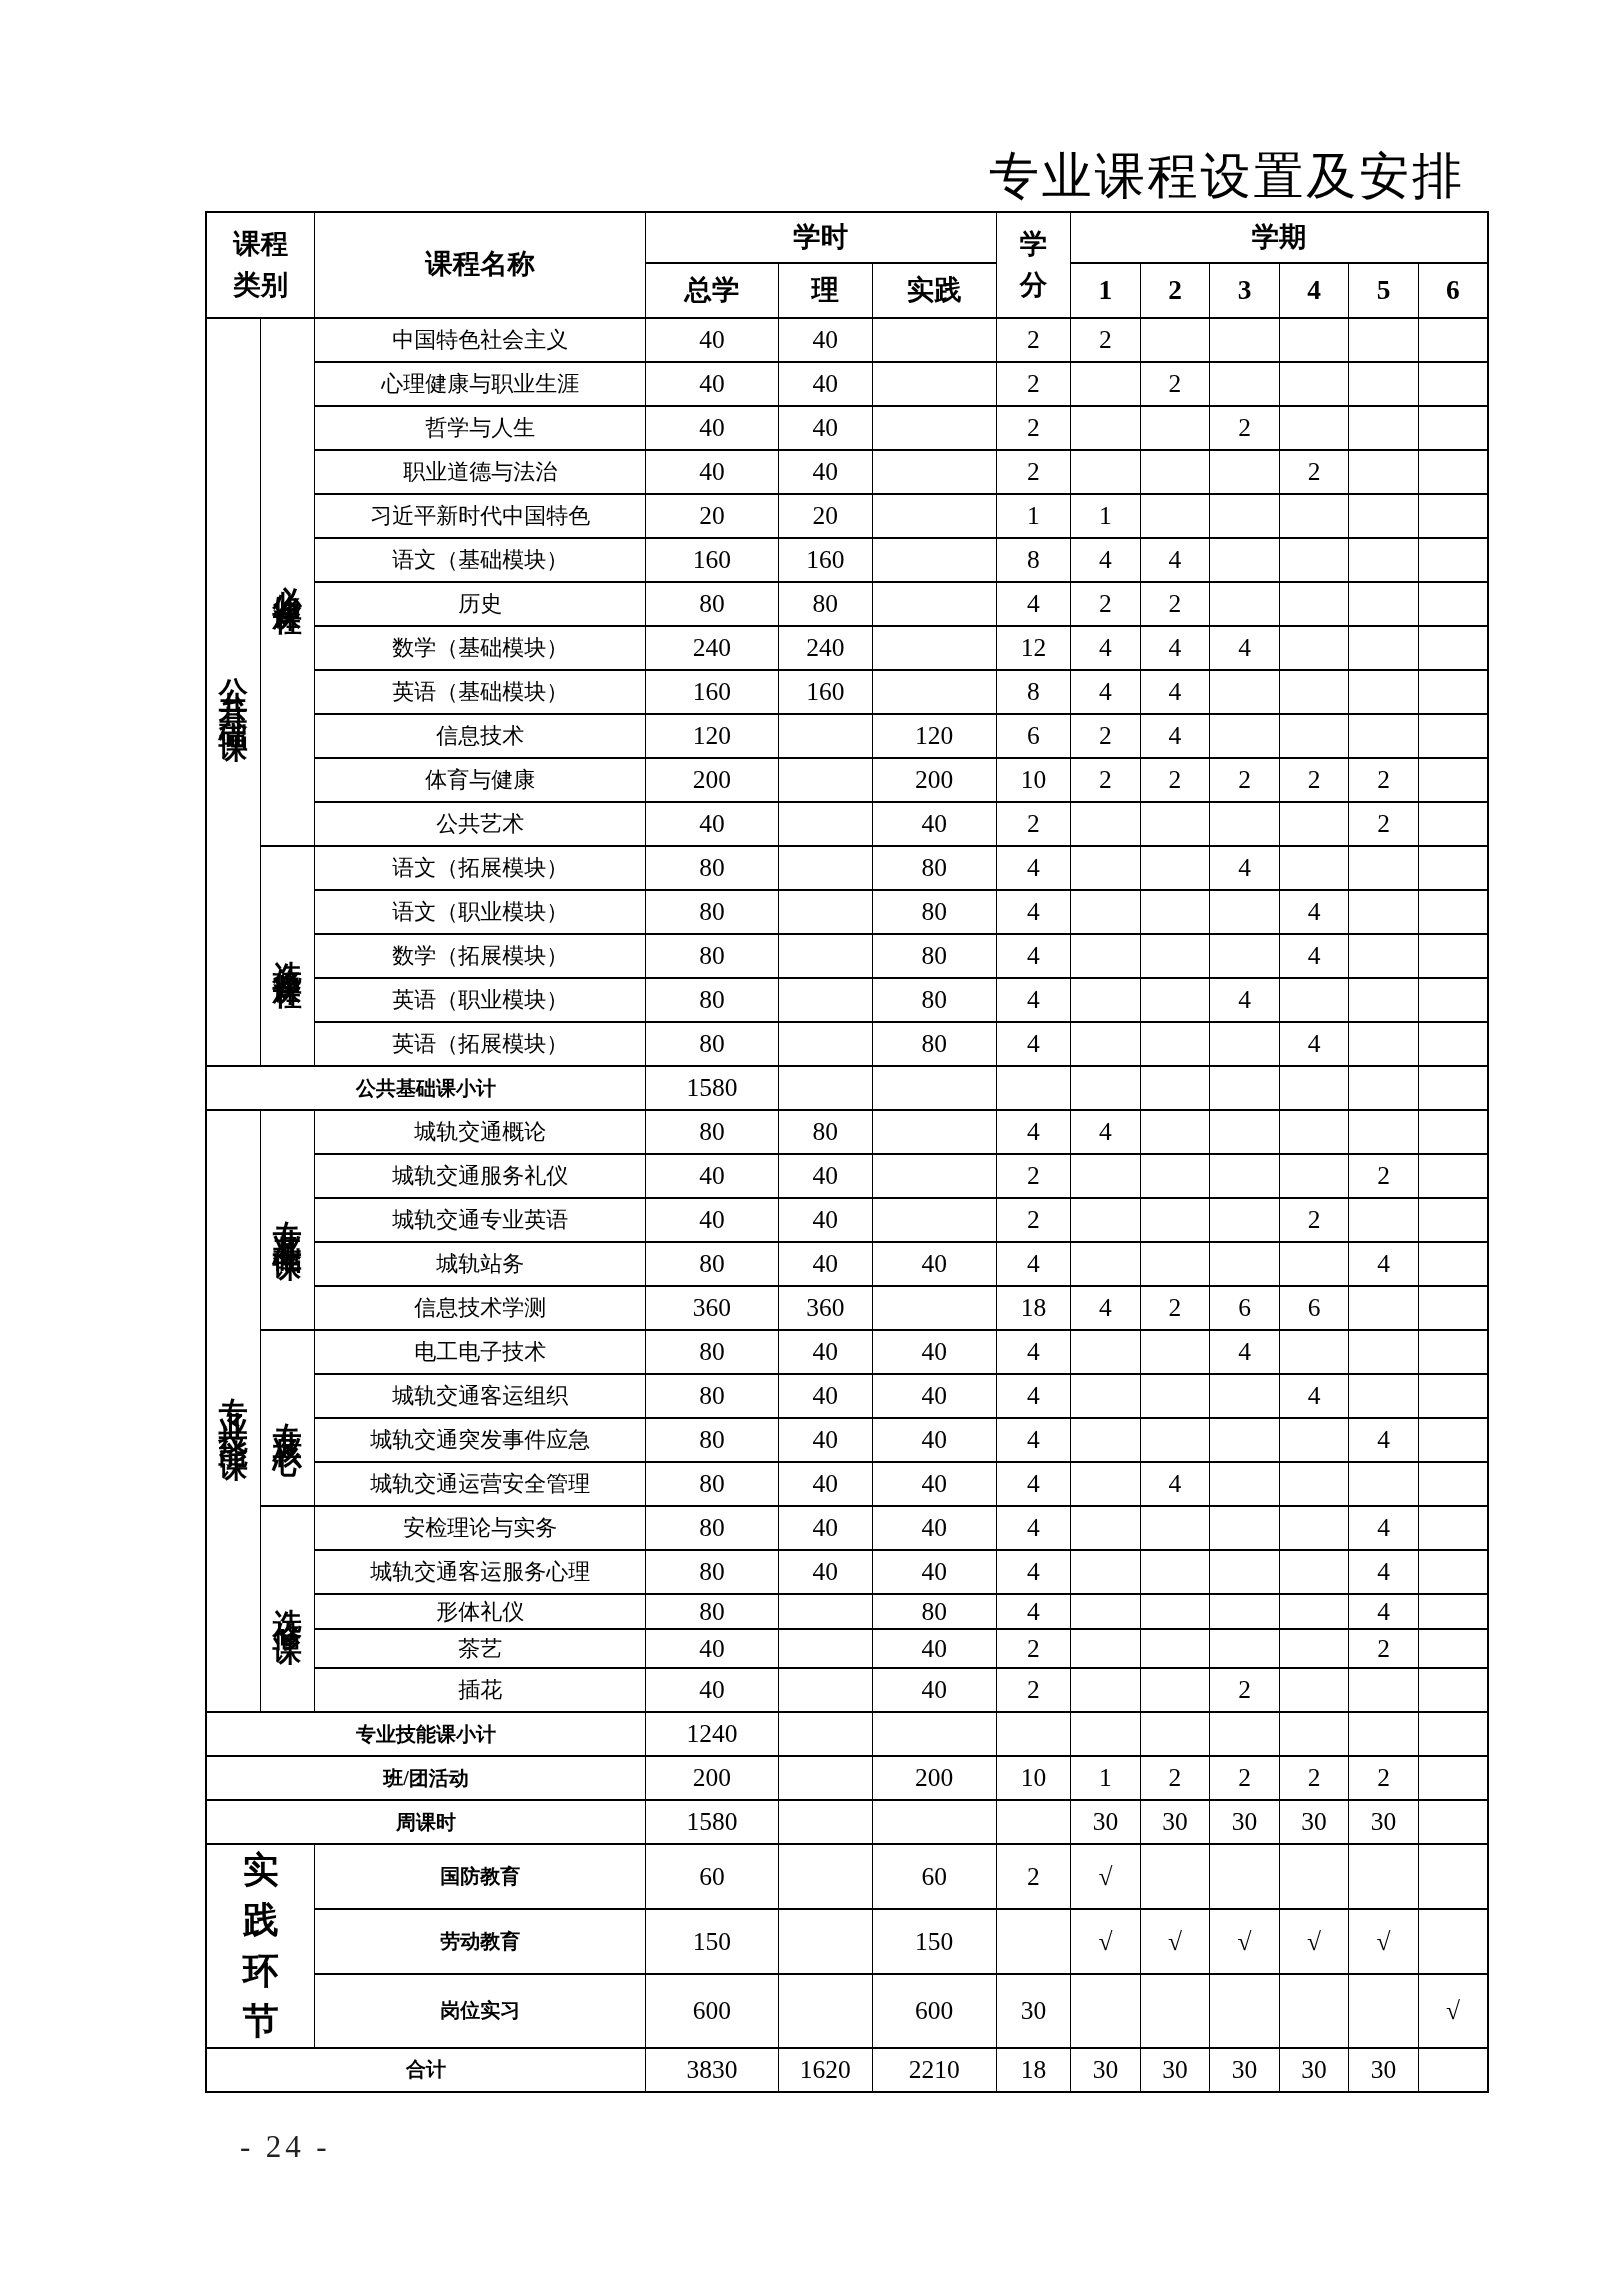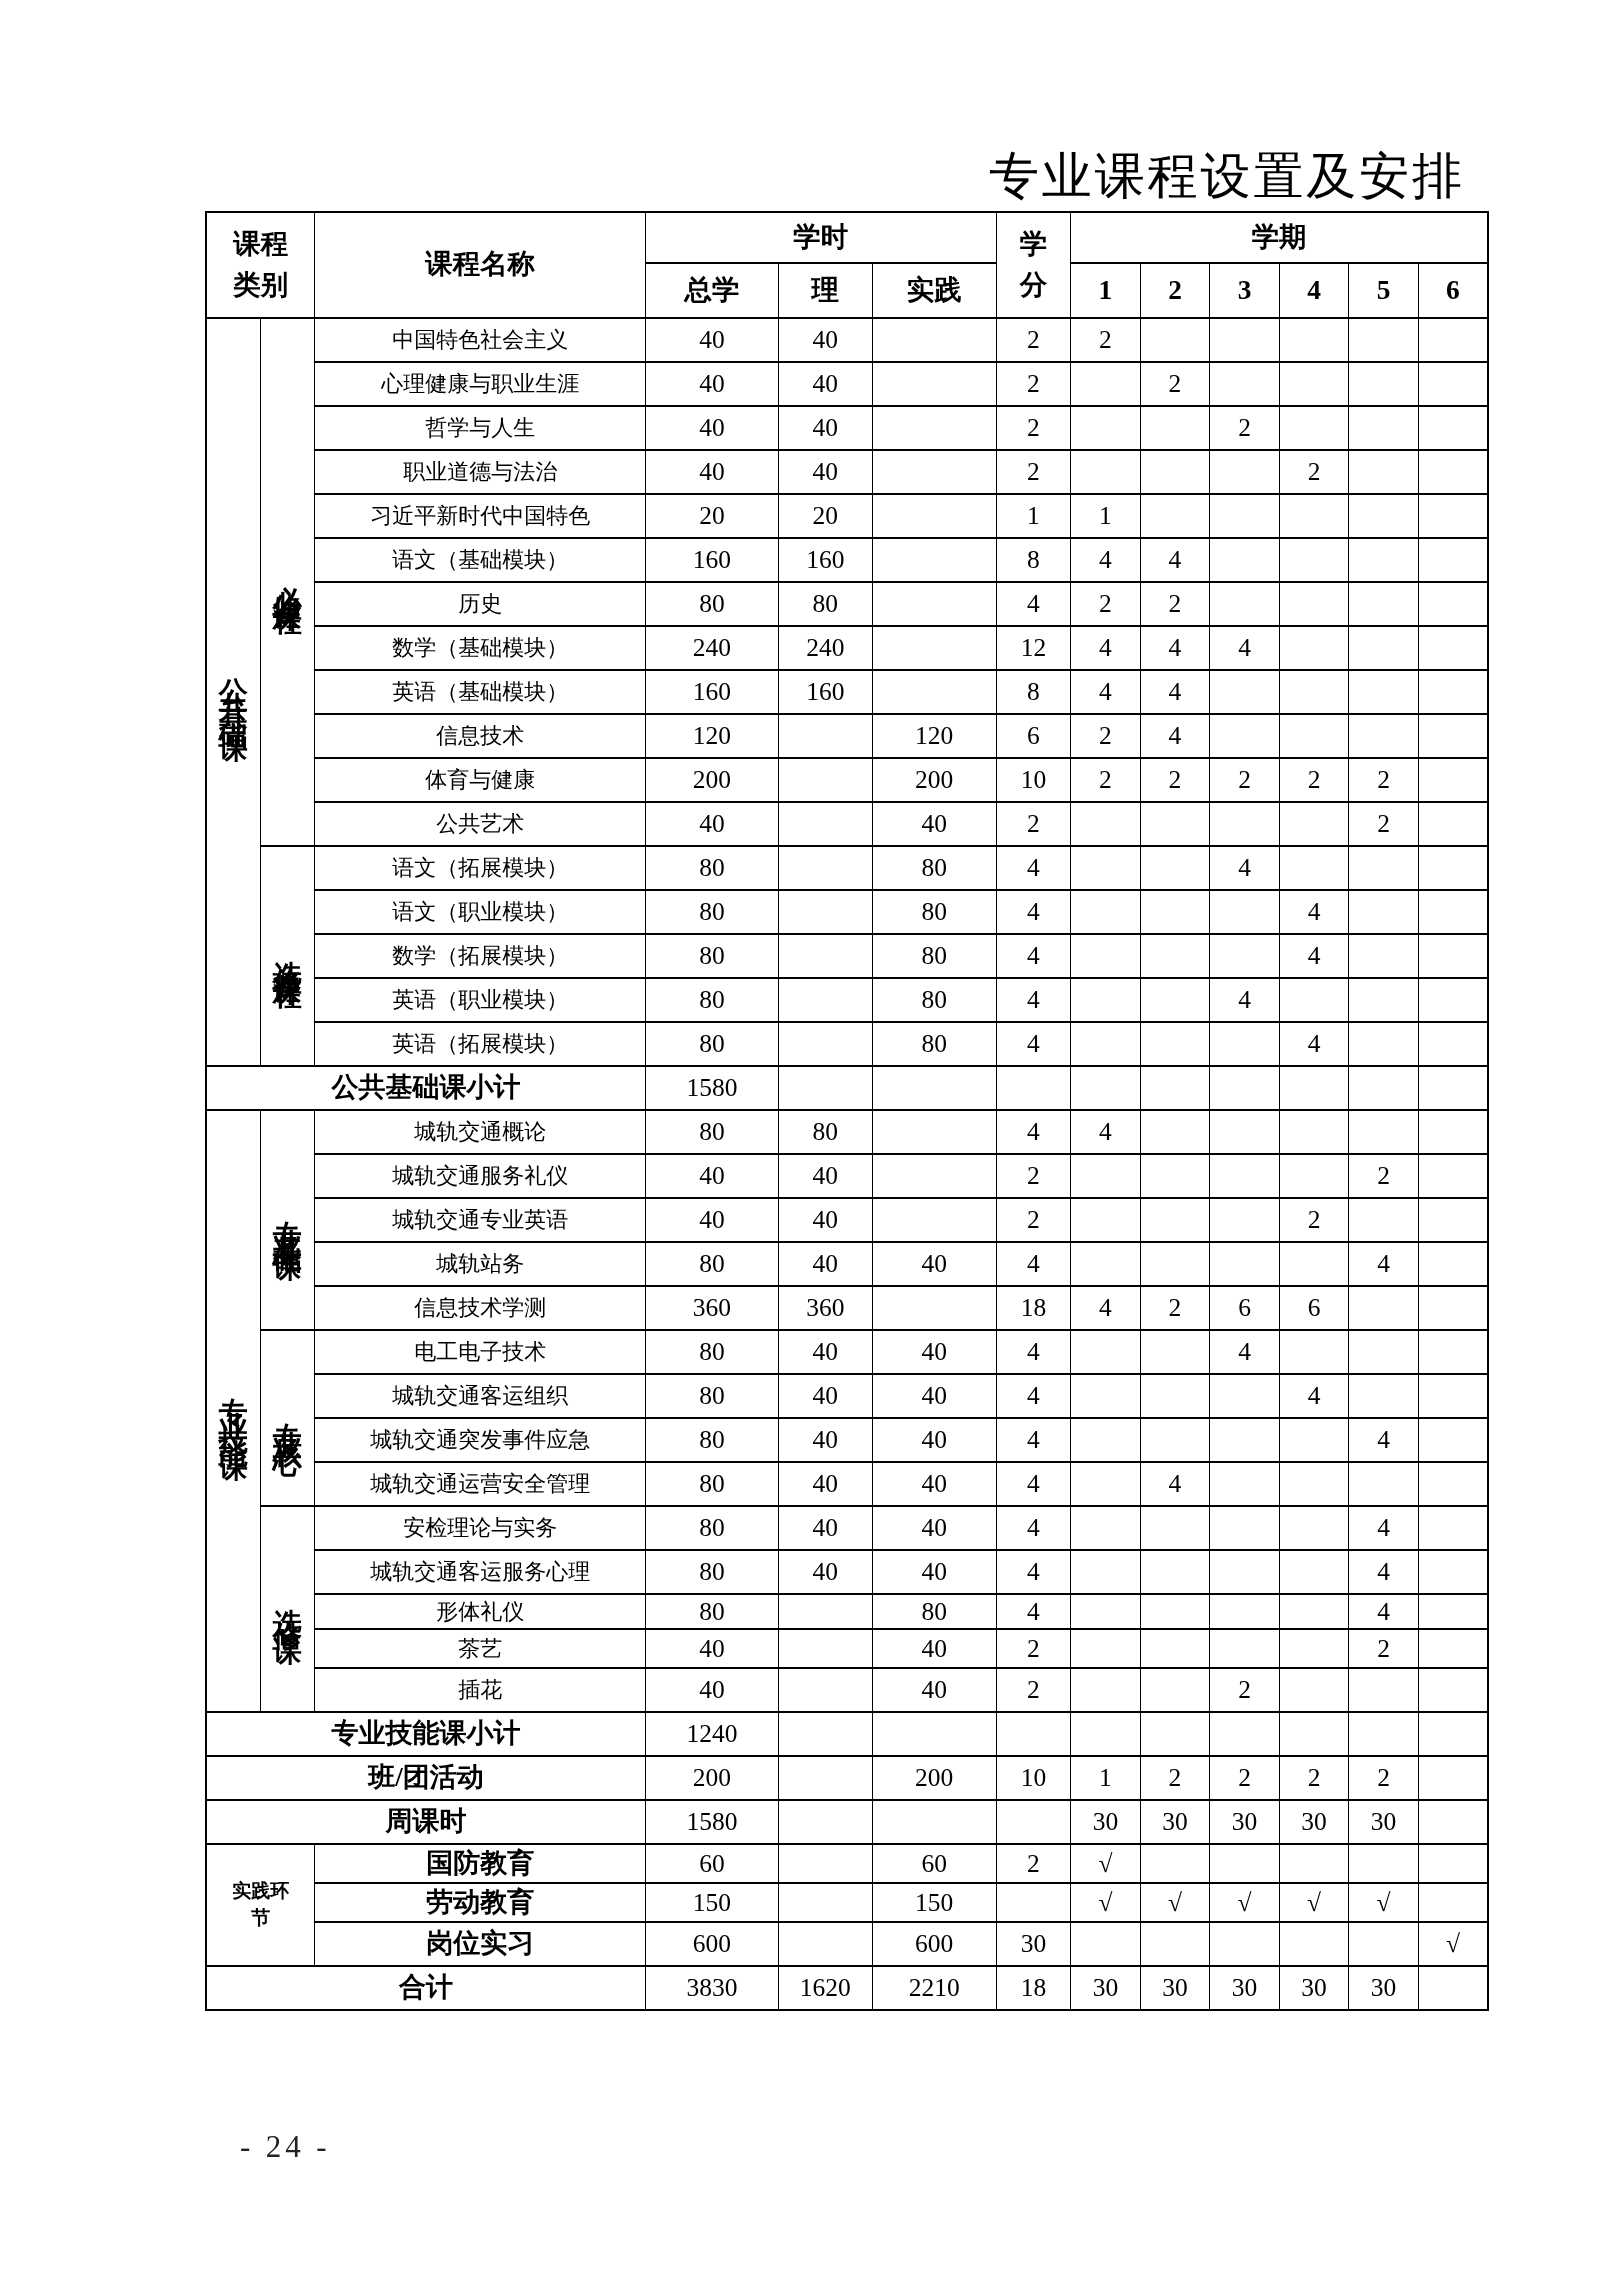--- a/index.html
+++ b/index.html
@@ -24,30 +24,30 @@
   }
   th{font-weight:bold;font-size:27.4px;}
   tr{height:44px;}
   tr.hr1{height:51px;}
   tr.hr2{height:55px;padding-left:20px;}
   tr.h36{height:35px;}
   tr.h40{height:39px;}
   tr.tt td{border-top-width:2.9px;}
   tr.tb td{border-bottom-width:2.9px;}
   td.n{font-size:22px;}
-  td.bl{font-weight:bold;font-size:27px;}
+  td.bl{font-weight:bold;font-size:20px;}
   td.vg{vertical-align:middle;}
   .vt{
     display:inline-block;writing-mode:vertical-rl;text-orientation:upright;
     letter-spacing:13.7px;font-weight:bold;font-size:29px;line-height:1.05;
   }
   .vt.tight{letter-spacing:7.8px;}
   .wrap2{display:inline-block;width:61px;line-height:1.5;}
   .wrap1{display:inline-block;width:29px;line-height:1.5;}
-  .wrapb{display:inline-block;width:63px;line-height:1.4;font-weight:bold;font-size:19px;}
+  .wrapb{display:inline-block;width:63px;line-height:1.4;font-weight:bold;font-size:36px;}
   .pagenum{
     position:absolute;top:2129px;left:208px;font-size:31px;letter-spacing:3.9px;color:#222;margin-left:32px;
   }
 </style>
 </head>
 <body>
 
 <div class="title">专业课程设置及安排</div>
 
 <table class="sched">

